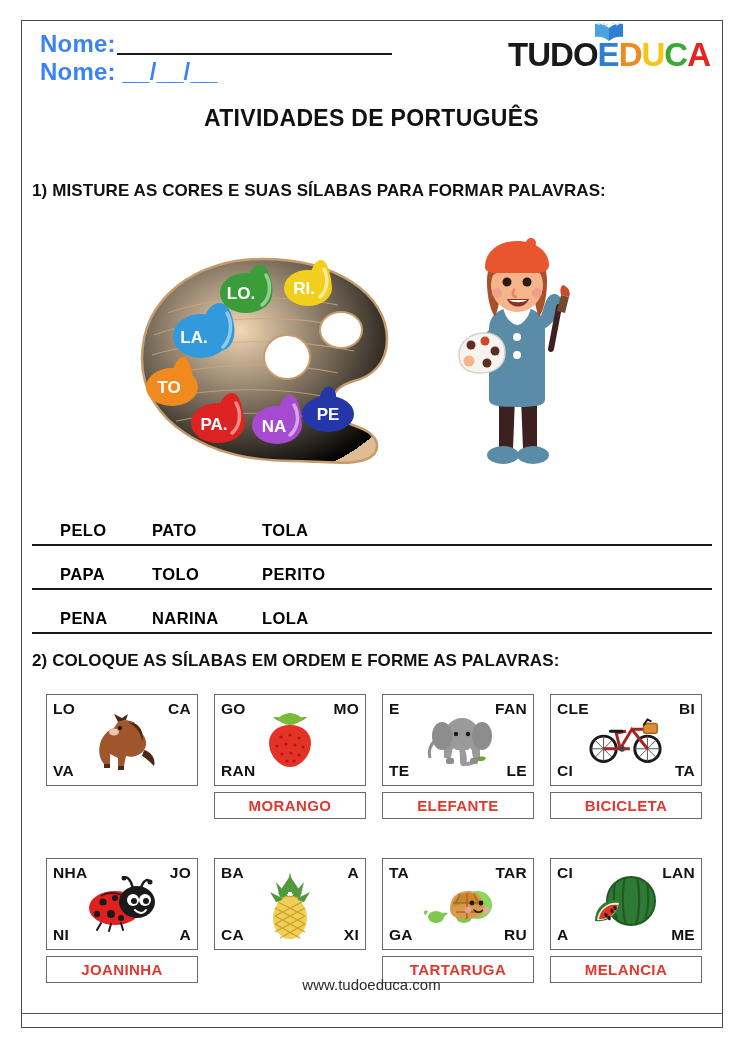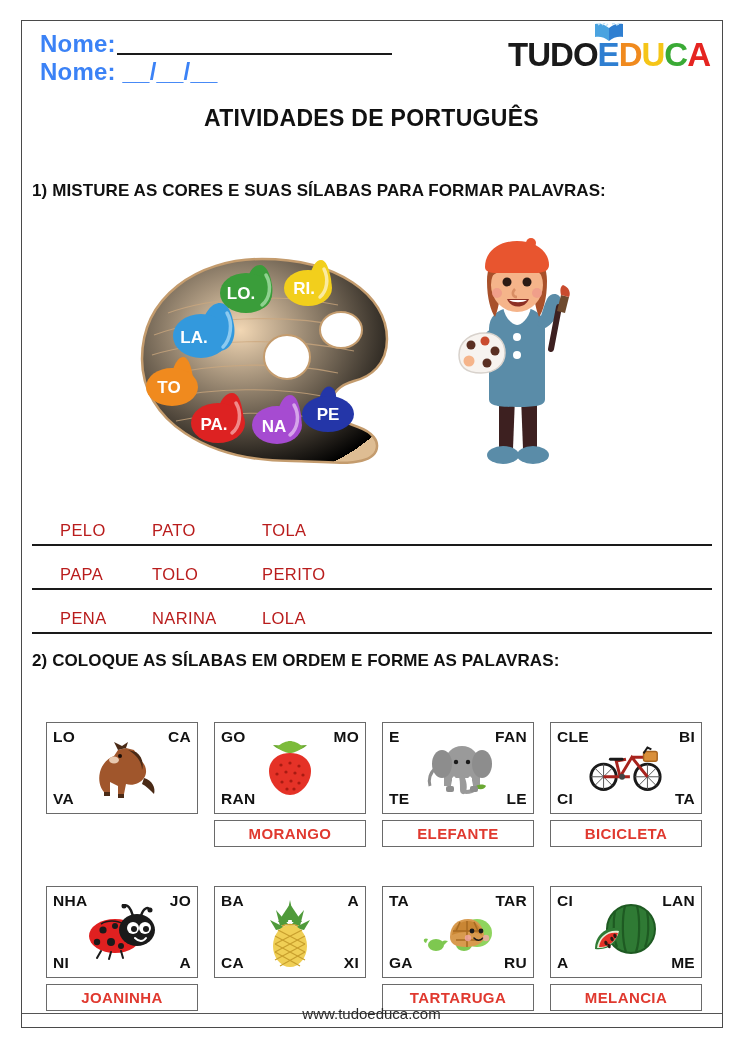--- a/index.html
+++ b/index.html
@@ -94,32 +94,32 @@
     width: 680px;
   }
   .line-row {
     position: relative;
     height: 44px;
     border-bottom: 2.5px solid #1a1a1a;
   }
   .line-row .w {
     position: absolute;
     bottom: 4px;
-    font-size: 16.5px; font-weight: normal;
-    color: #b91c1c;
+    font-size: 16.5px; font-weight: bold;
+    color: #000000;
     letter-spacing: .4px;
   }
   .w.c0 { left: 28px; }
   .w.c1 { left: 120px; }
   .w.c2 { left: 230px; }
 
   
   .cards {
     position: absolute;
-    left: 46px; top: 722px;
+    left: 46px; top: 694px;
     width: 648px;
     display: grid;
     grid-template-columns: repeat(4, 152px);
     grid-template-rows: repeat(2, 136px);
     column-gap: 16px;
     row-gap: 28px;
   }
   .card { position: relative; width: 152px; }
   .card-box {
     position: relative;
@@ -158,21 +158,21 @@
 
   
   .footer-rule {
     position: absolute;
     left: 22px; top: 1013px;
     width: 700px;
     border-top: 1.5px solid #555;
   }
   .footer-text {
     position: absolute;
-    left: 0; top: 1005px; width: 743px;
+    left: 0; top: 976px; width: 743px;
     text-align: center;
     font-size: 15px; color: #2a2a2a;
   }
 </style>
 </head>
 <body>
 
 <div class="page-border"></div>
 
 <div class="header">

